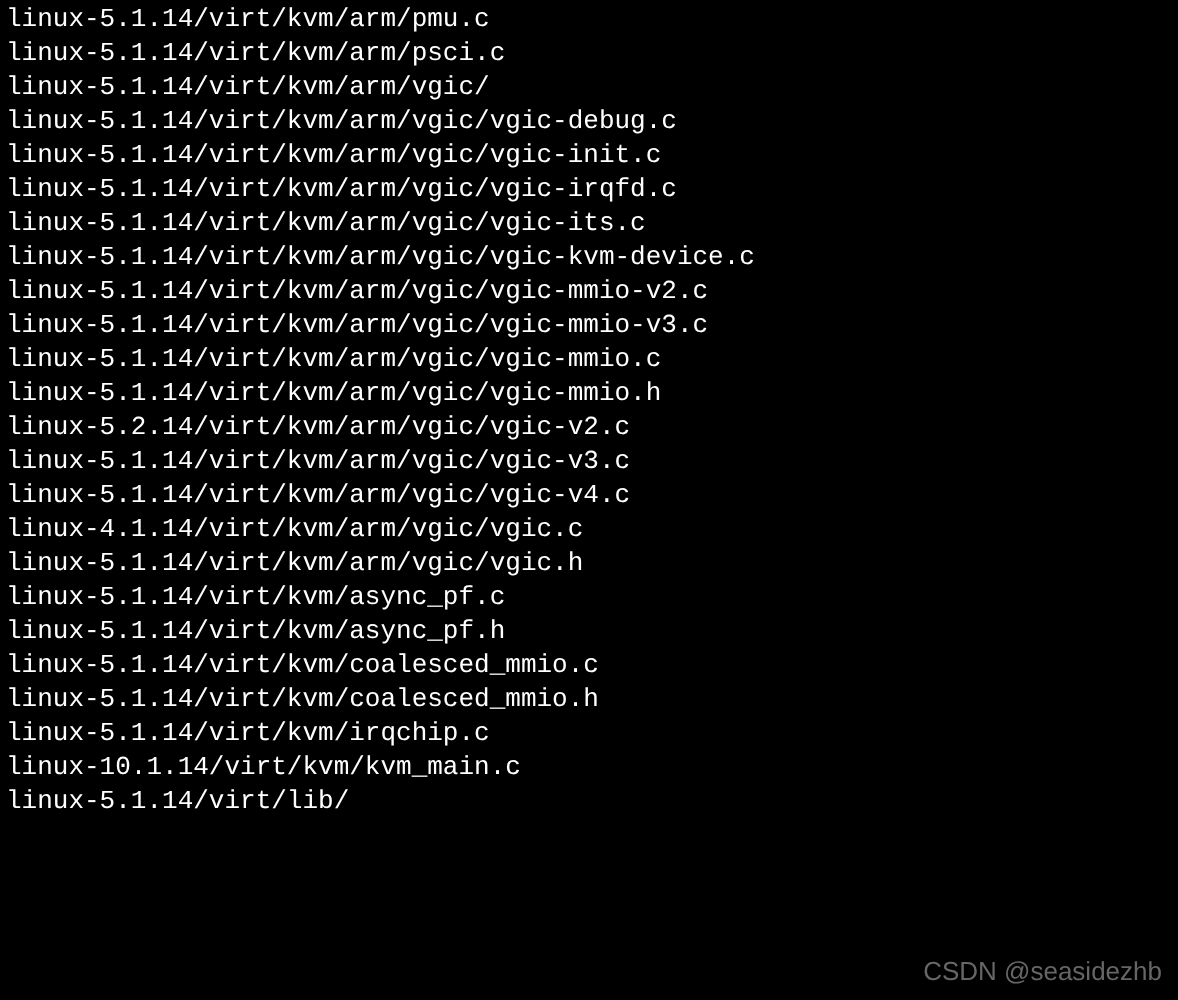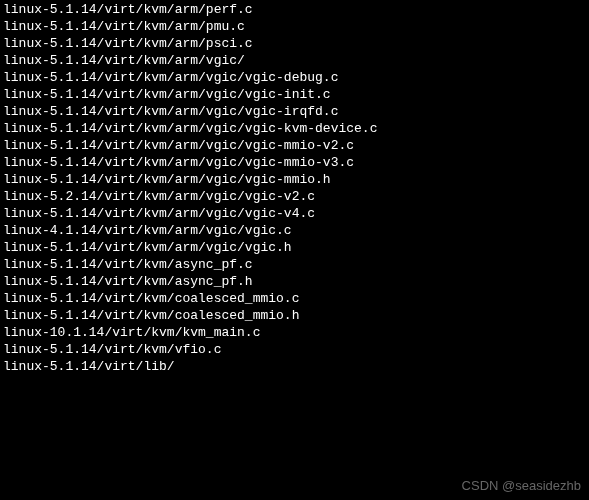--- a/index.html
+++ b/index.html
@@ -29,37 +29,39 @@
       color: #666;
       font-size: 13px;
       font-family: Arial, sans-serif;
       margin-left: 40px;
     }
   </style>
 </head>
 <body>
 
 <div id="output">
-    <div class="line">linux-5.1.14/virt/kvm/arm/perf.c</div>
     <div class="line">linux-5.1.14/virt/kvm/arm/pmu.c</div>
     <div class="line">linux-5.1.14/virt/kvm/arm/psci.c</div>
     <div class="line">linux-5.1.14/virt/kvm/arm/vgic/</div>
     <div class="line">linux-5.1.14/virt/kvm/arm/vgic/vgic-debug.c</div>
     <div class="line">linux-5.1.14/virt/kvm/arm/vgic/vgic-init.c</div>
     <div class="line">linux-5.1.14/virt/kvm/arm/vgic/vgic-irqfd.c</div>
+    <div class="line">linux-5.1.14/virt/kvm/arm/vgic/vgic-its.c</div>
     <div class="line">linux-5.1.14/virt/kvm/arm/vgic/vgic-kvm-device.c</div>
     <div class="line">linux-5.1.14/virt/kvm/arm/vgic/vgic-mmio-v2.c</div>
     <div class="line">linux-5.1.14/virt/kvm/arm/vgic/vgic-mmio-v3.c</div>
+    <div class="line">linux-5.1.14/virt/kvm/arm/vgic/vgic-mmio.c</div>
     <div class="line">linux-5.1.14/virt/kvm/arm/vgic/vgic-mmio.h</div>
     <div class="line">linux-5.2.14/virt/kvm/arm/vgic/vgic-v2.c</div>
+    <div class="line">linux-5.1.14/virt/kvm/arm/vgic/vgic-v3.c</div>
     <div class="line">linux-5.1.14/virt/kvm/arm/vgic/vgic-v4.c</div>
     <div class="line">linux-4.1.14/virt/kvm/arm/vgic/vgic.c</div>
     <div class="line">linux-5.1.14/virt/kvm/arm/vgic/vgic.h</div>
     <div class="line">linux-5.1.14/virt/kvm/async_pf.c</div>
     <div class="line">linux-5.1.14/virt/kvm/async_pf.h</div>
     <div class="line">linux-5.1.14/virt/kvm/coalesced_mmio.c</div>
     <div class="line">linux-5.1.14/virt/kvm/coalesced_mmio.h</div>
+    <div class="line">linux-5.1.14/virt/kvm/irqchip.c</div>
     <div class="line">linux-10.1.14/virt/kvm/kvm_main.c</div>
-    <div class="line">linux-5.1.14/virt/kvm/vfio.c</div>
     <div class="line">linux-5.1.14/virt/lib/</div>
   </div>
 
 <div class="watermark">CSDN @seasidezhb</div>
 
 </body></html>

